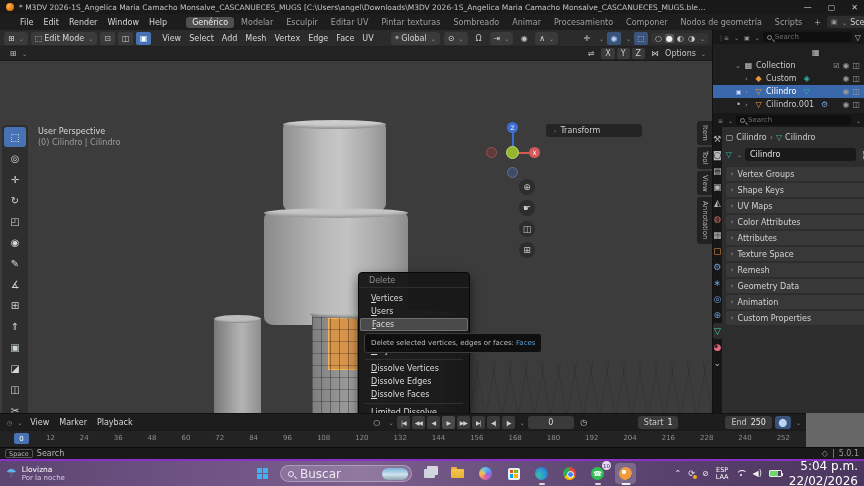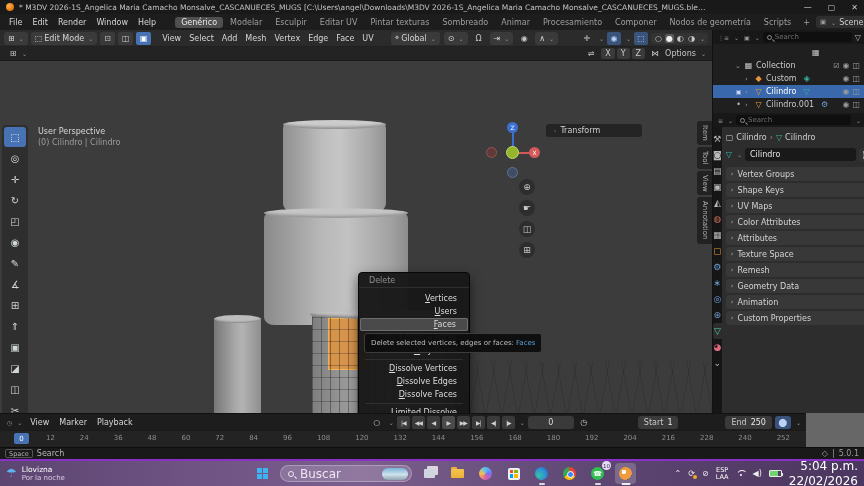--- a/index.html
+++ b/index.html
@@ -11,21 +11,21 @@
   .row{display:flex;align-items:center;}
   .caret{color:#9a9a9a;font-size:6px;margin-left:2px;}
 
   
   .titlebar{left:0;top:0;width:864px;height:14px;background:#191919;display:flex;align-items:center;padding:0 6px;gap:5px;}
   .blogo{width:8px;height:8px;border-radius:50%;background:radial-gradient(circle at 35% 35%,#ffb45e,#e87d0d 60%,#b35f08);}
   .wtitle{color:#c3c3c3;font-size:7.5px;overflow:hidden;text-overflow:ellipsis;max-width:690px;}
   .winbtns{margin-left:auto;display:flex;gap:16px;color:#c9c9c9;font-size:8px;}
 
   
-  .topbar{left:0;top:14px;width:864px;height:16px;background:#1d1d1d;display:flex;align-items:center;padding:0 2px;gap:2px;}
+  .topbar{left:0;top:14px;width:864px;height:16px;background:#1d1d1d;display:flex;align-items:center;padding:0 13px;gap:2px;}
   .menu-item{padding:0 5px;color:#d6d6d6;}
   .wtabs{display:flex;align-items:center;margin-left:12px;gap:1px;}
   .wtab{padding:1px 6px;color:#9f9f9f;border-radius:3px;}
   .wtab.active{background:#4f4f4f;color:#ececec;}
   .addtab{color:#9f9f9f;padding:0 4px;}
   .tb-right{margin-left:auto;display:flex;gap:4px;align-items:center;}
   .chip{background:#2e2e2e;border-radius:3px;padding:0 4px;height:12px;display:flex;align-items:center;gap:3px;color:#cfcfcf;}
   .chip .mini{font-size:6.5px;color:#9a9a9a;}
 
   
@@ -99,21 +99,21 @@
   .gnz{left:21px;top:46px;background:#3f4c66;border:1px solid #5f7396;}
   .glv{position:absolute;left:26px;top:11px;width:1.5px;height:16px;background:#3b6fd4;}
   .glh{position:absolute;left:32px;top:31px;width:12px;height:1.5px;background:#d45959;}
   .navbtns{left:519px;top:118px;display:flex;flex-direction:column;gap:5px;}
   .navbtn{width:16px;height:16px;border-radius:50%;background:rgba(35,35,35,.6);display:flex;align-items:center;justify-content:center;color:#c8c8c8;font-size:9px;}
 
   
   .dmenu{left:358px;top:211px;width:112px;background:rgba(24,24,24,.97);border:1px solid #060606;border-radius:4px;
     box-shadow:0 5px 12px rgba(0,0,0,.55);z-index:40;padding-bottom:3px;}
   .dtitle{color:#8f8f8f;padding:3px 10px 2px;border-bottom:1px solid #2e2e2e;margin-bottom:4px;}
-  .mi{height:13px;display:flex;align-items:center;padding:0 12px;color:#dcdcdc;justify-content:flex-end;}
+  .mi{height:13px;display:flex;align-items:center;padding:0 12px;color:#dcdcdc;}
   .mi .milabel{display:block;}
   .mi:not(.sep) .milabel::first-letter{text-decoration:underline;}
   .mi.hover{background:#4a4a4a;box-shadow:inset 0 0 0 1px #6e6e6e;border-radius:2px;margin:0 1px;}
   .mi.sep{height:1px;background:#2f2f2f;margin:2px 6px;padding:0;}
   .tooltip{left:364px;top:272px;height:20px;background:rgba(14,14,14,.96);border:1px solid #3c3c3c;border-radius:3px;
     display:flex;align-items:center;padding:0 6px;z-index:50;font-size:7px;}
   .tooltip .tt1{color:#bdbdbd;}
   .tooltip .tt2{color:#5a9fd4;margin-left:2px;}
 
   

